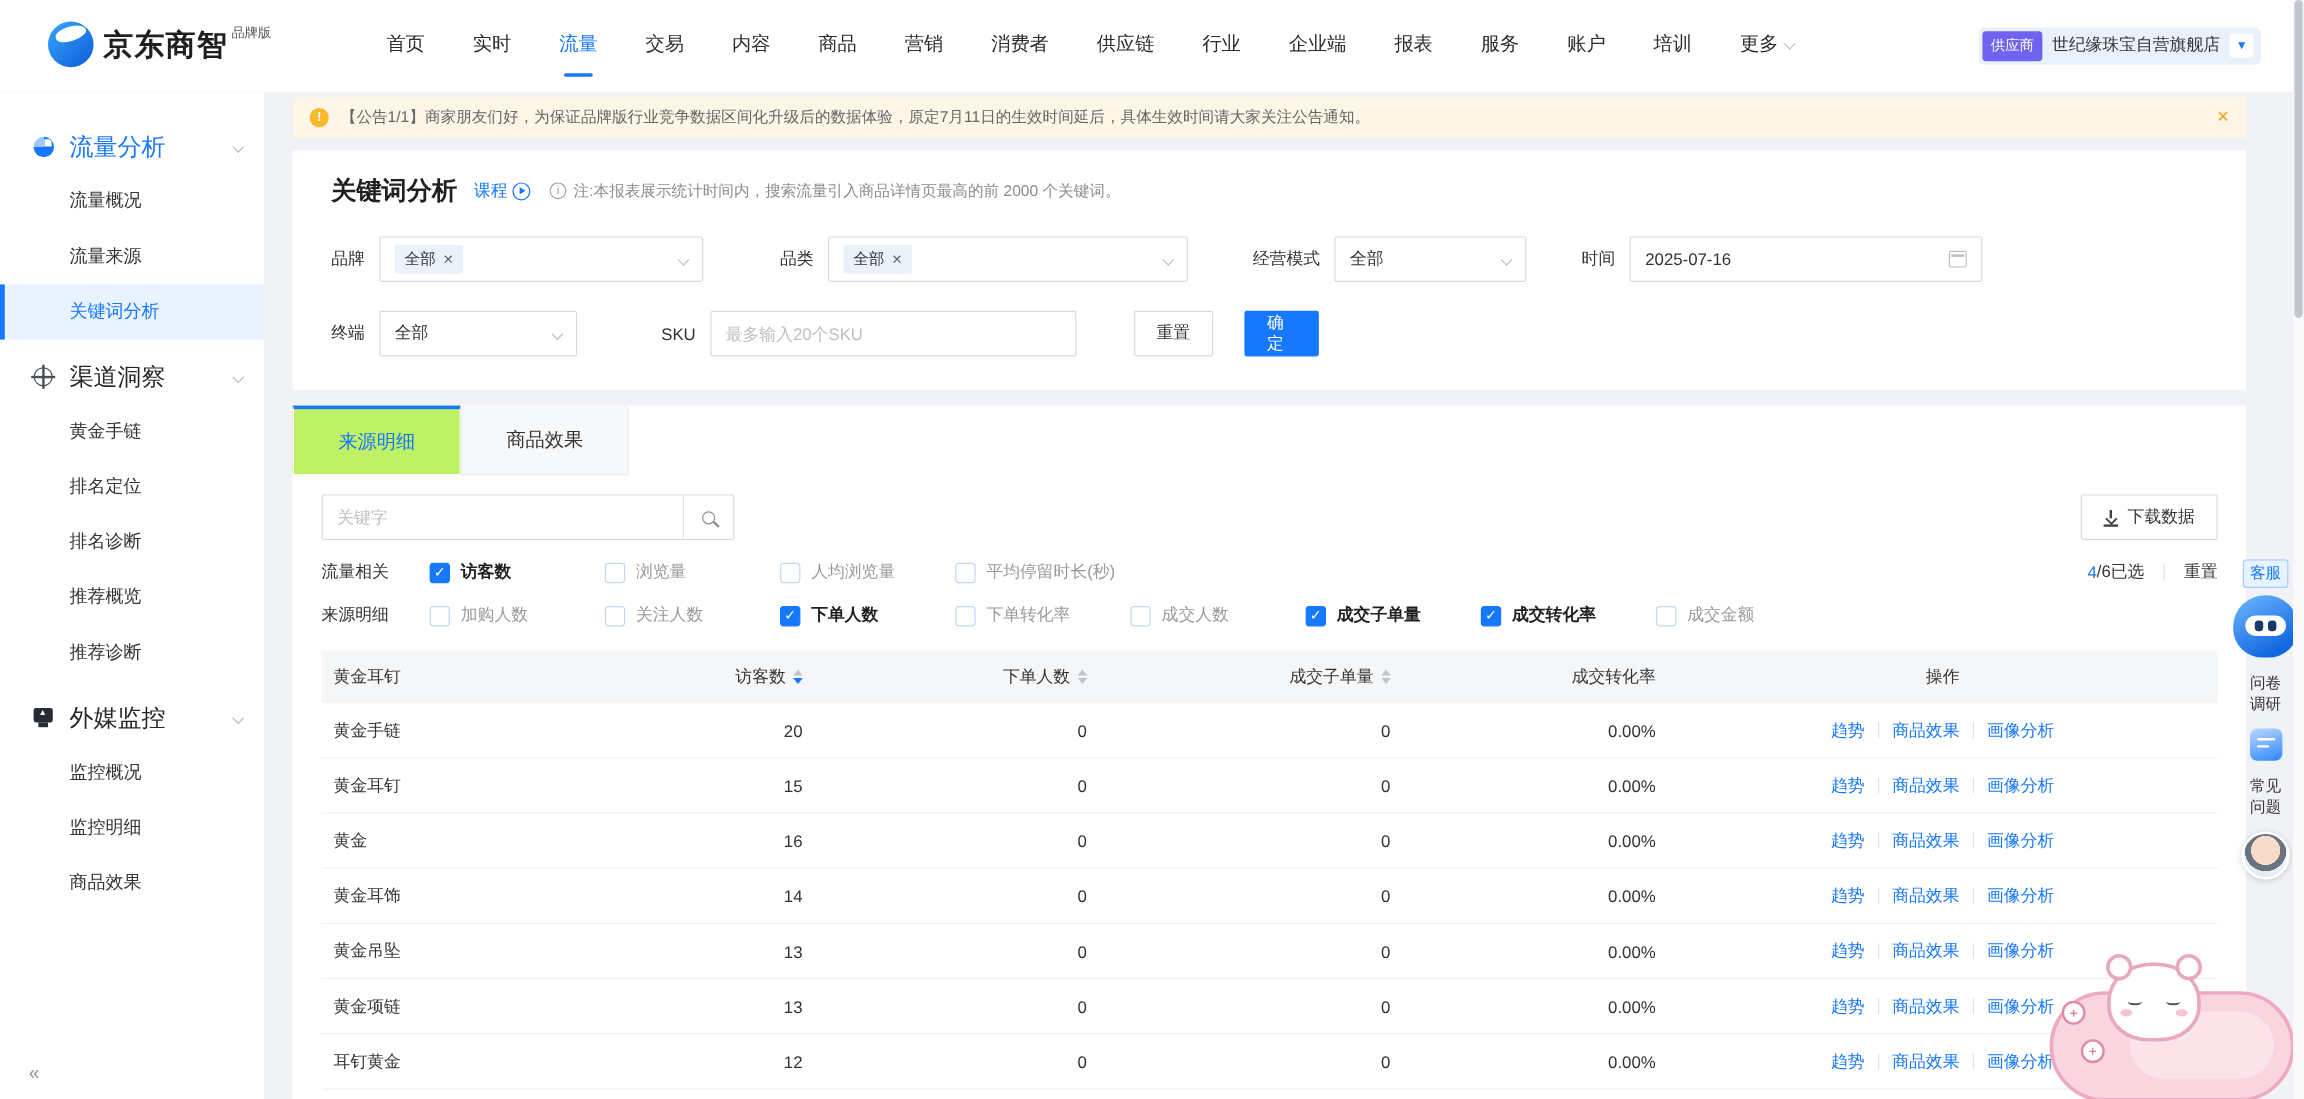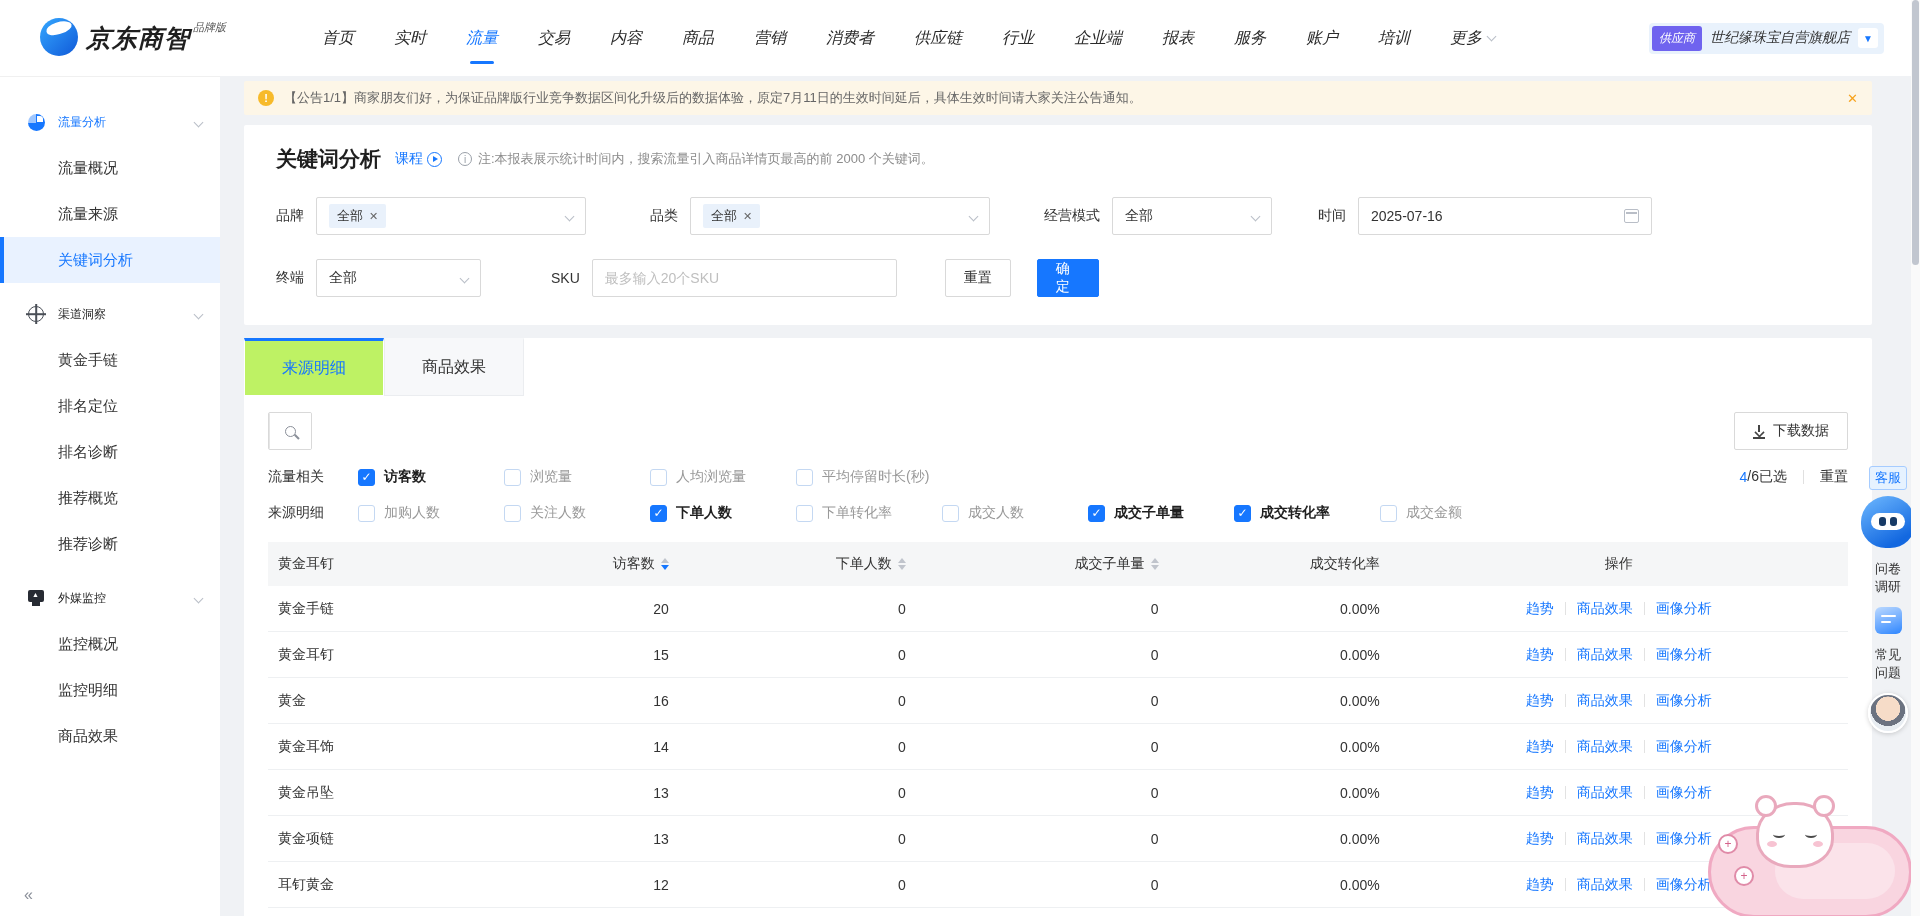--- a/index.html
+++ b/index.html
@@ -1,21 +1,21 @@
 <!DOCTYPE html>
 <html><head>
 <meta charset="utf-8">
 <style>
   html,body{margin:0;padding:0;width:1920px;height:916px;overflow:hidden;
     font-family:"Liberation Sans","DejaVu Sans",sans-serif;background:#f0f2f5;color:#333;}
   *{box-sizing:border-box;}
 
   
   .header{position:fixed;top:0;left:0;width:1920px;height:76px;background:#fff;display:flex;
-    align-items:center;padding:0 36px 0 40px;z-index:30;font-style:italic;}
+    align-items:center;padding:0 36px 0 40px;z-index:30;}
   .logo{display:flex;align-items:flex-start;cursor:pointer;}
   .logo-mark{width:38px;height:38px;border-radius:50%;background:linear-gradient(135deg,#35a8ff 0%,#1059d8 100%);
     position:relative;overflow:hidden;margin-right:8px;}
   .logo-mark::after{content:"";position:absolute;left:6px;top:4px;width:26px;height:12px;background:#fff;
     border-radius:50% 60% 50% 50%;transform:rotate(-18deg);}
   .logo-text{font-size:25px;font-weight:bold;color:#1f1f1f;letter-spacing:1px;line-height:40px;}
   .logo-sup{font-size:11px;color:#555;margin:2px 0 0 3px;}
   .nav{display:flex;align-items:center;margin-left:96px;flex:0 0 auto;}
   .nav-item{position:relative;font-size:16px;color:#2b2b2b;margin-right:40px;cursor:pointer;
     height:76px;line-height:76px;display:flex;align-items:center;white-space:nowrap;}
@@ -30,21 +30,21 @@
   .shop-caret{width:20px;height:20px;background:#fff;border-radius:3px;display:flex;align-items:center;
     justify-content:center;color:#1677ff;font-size:10px;}
 
   
   .chev{display:inline-block;width:7px;height:7px;border-right:1.5px solid #b9bec7;border-bottom:1.5px solid #b9bec7;}
   .chev-down{transform:rotate(45deg);}
 
   
   .sidebar{position:fixed;top:76px;left:0;bottom:0;width:220px;background:#fff;z-index:20;
     border-top:1px solid #f0f0f0;padding-top:14px;}
-  .side-section{height:46px;display:flex;align-items:center;padding:0 18px 0 26px;font-size:12px;
+  .side-section{height:46px;display:flex;align-items:center;padding:0 18px 0 26px;font-size:20px;
     color:#262626;cursor:pointer;margin-top:8px;}
   .side-section.active{color:#1677ff;}
   .side-icon{width:20px;height:20px;margin-right:12px;display:flex;align-items:center;justify-content:center;}
   .side-chev{margin-left:auto;}
   .side-item{height:46px;line-height:46px;padding-left:58px;font-size:15px;color:#333;cursor:pointer;position:relative;}
   .side-item.active{background:#e9f2ff;color:#1677ff;}
   .side-item.active::before{content:"";position:absolute;left:0;top:0;bottom:0;width:4px;background:#1677ff;}
   .icon-pie{width:17px;height:17px;border-radius:50%;background:conic-gradient(#1677ff 0 270deg,#9ec6ff 270deg 360deg);position:relative;}
   .icon-pie::after{content:"";position:absolute;right:2px;top:2px;width:6px;height:6px;background:#fff;
     border-radius:0 50% 0 0;}
@@ -328,20 +328,21 @@
   </div>
 
   <div class="card content-card">
     <div class="tabs">
         <div class="tab active">来源明细</div>
         <div class="tab">商品效果</div>
       </div>
 
     <div class="toolbar">
       <div class="search-group">
+        <input placeholder="关键字" style="">
         <div class="search-btn">
           <span class="mag"></span>
         </div>
       </div>
       <div class="btn btn-plain download-btn">
         <span class="dl-icon">
             <span class="dl-base"></span>
           </span>
         <span>下载数据</span>
       </div>

